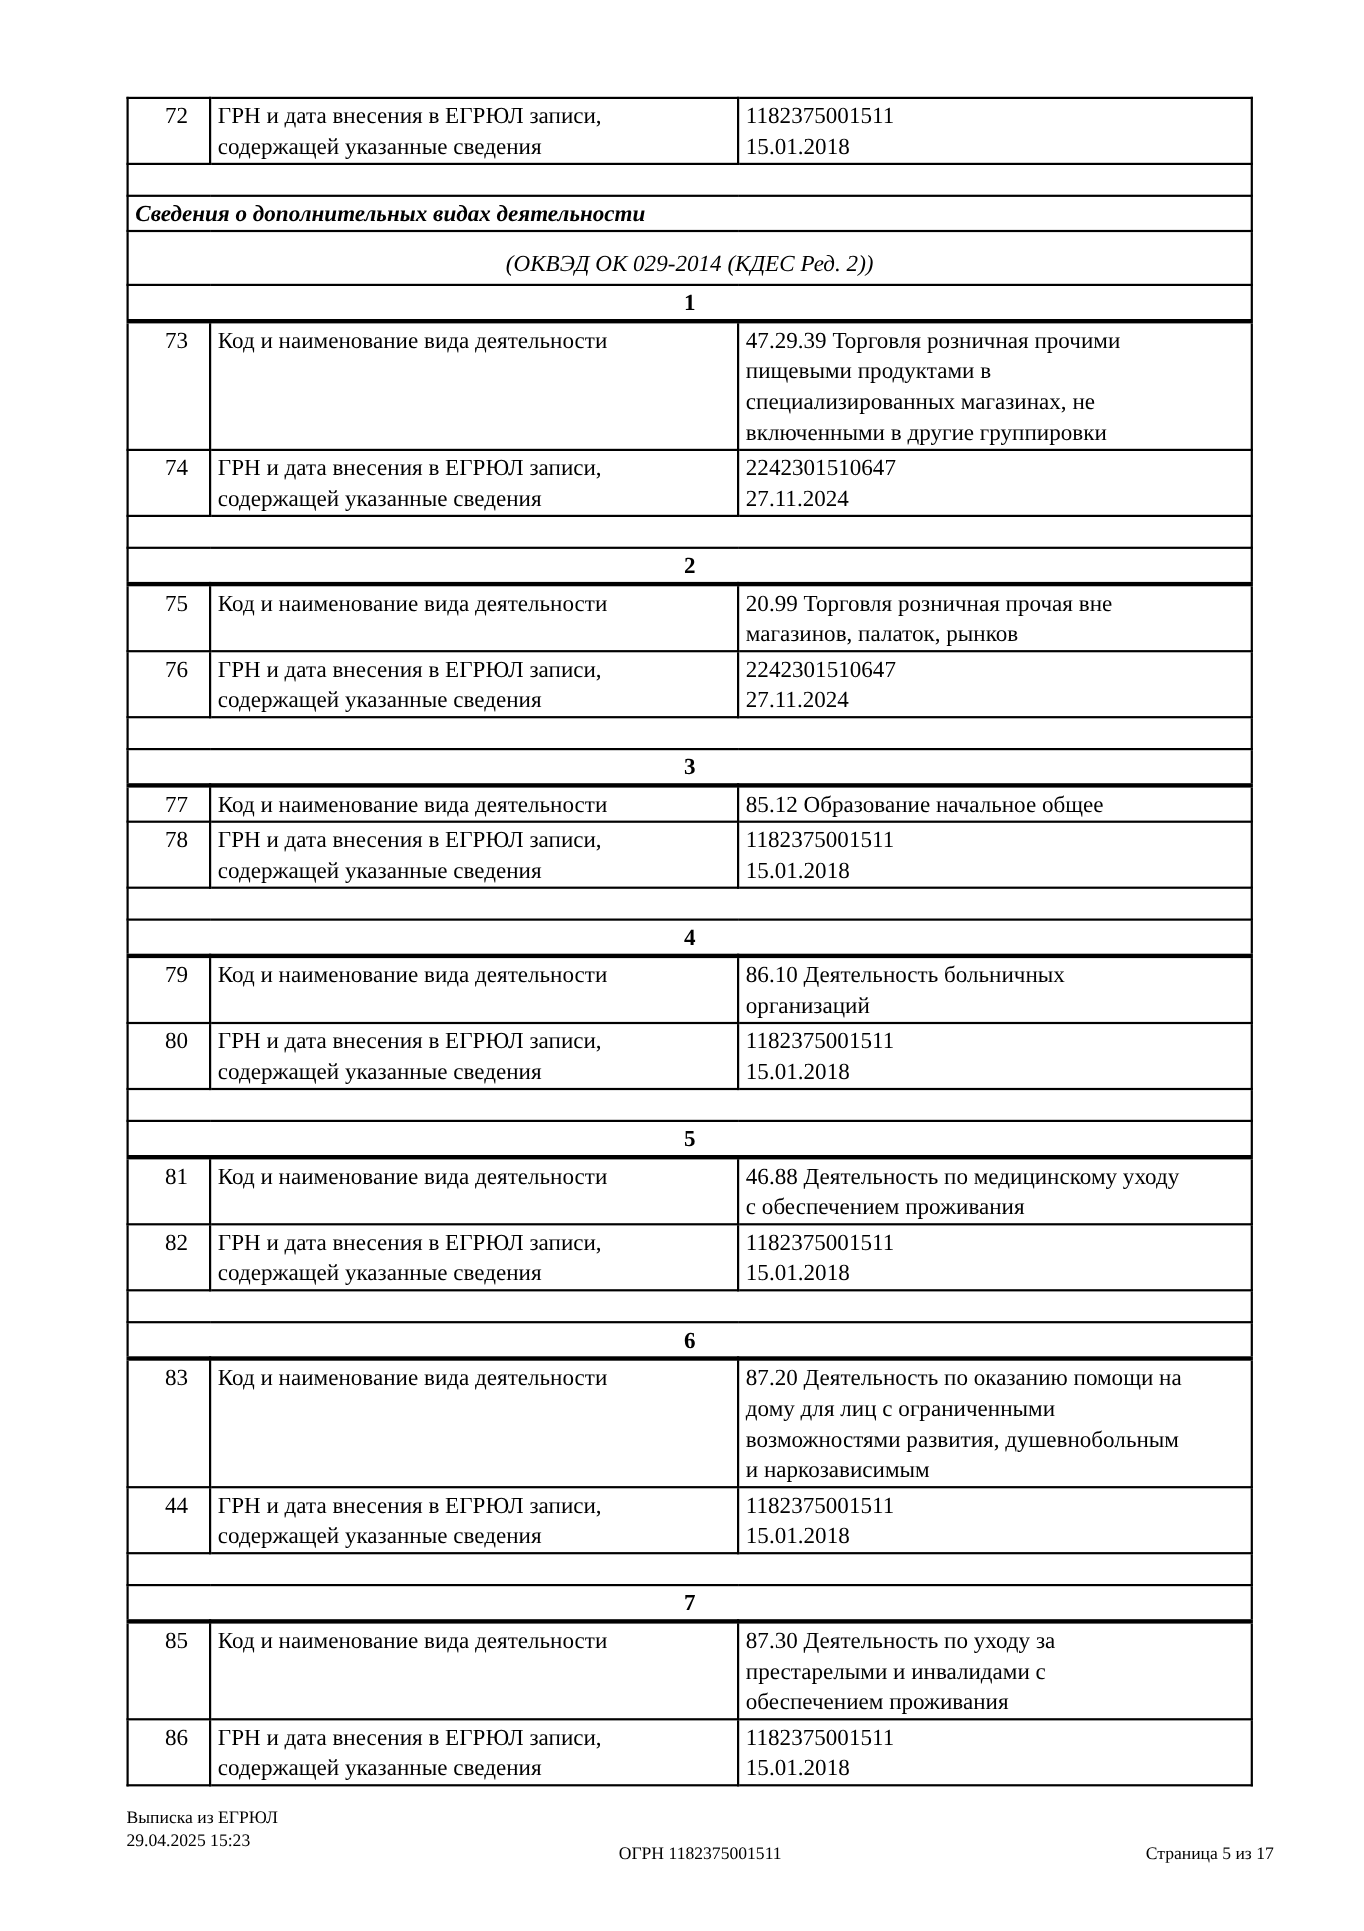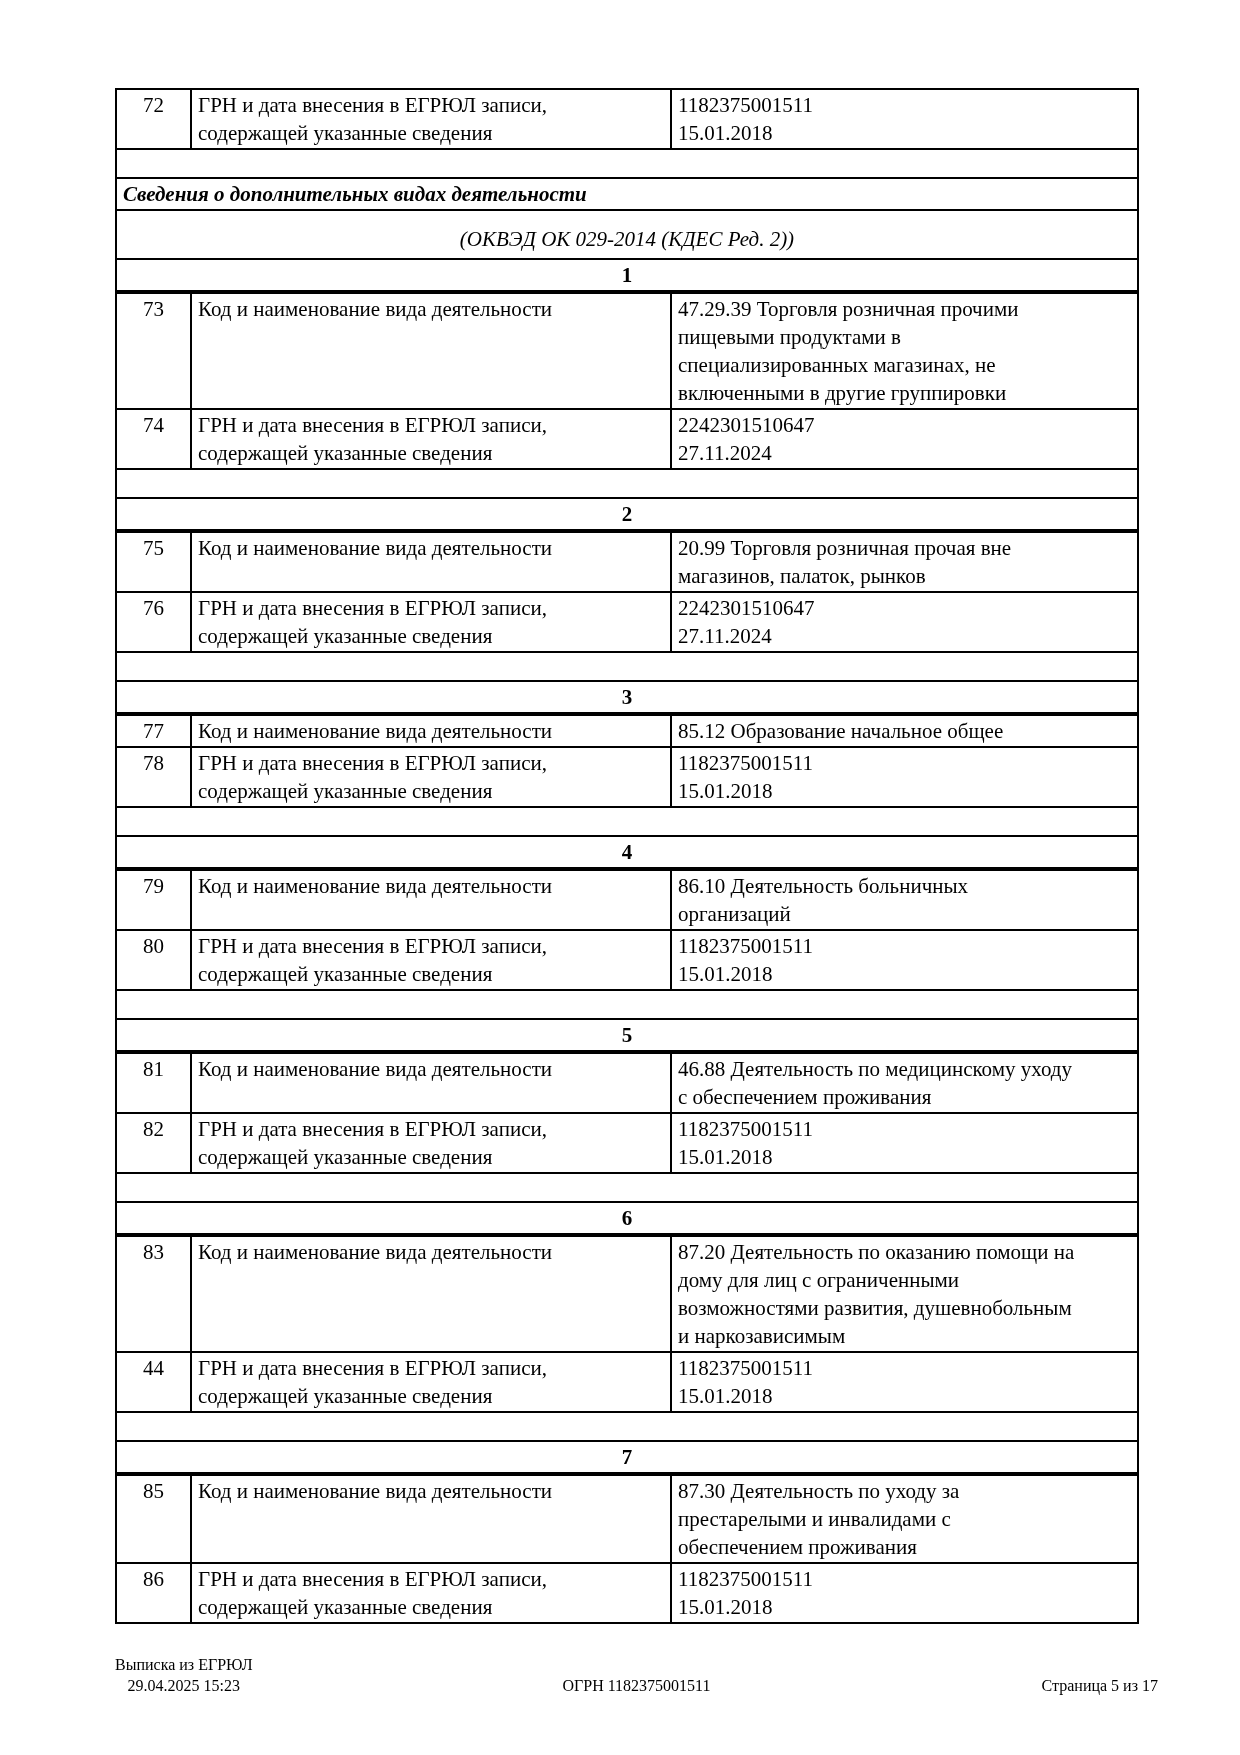--- a/index.html
+++ b/index.html
@@ -27,21 +27,21 @@
   table.egrul td {
     border: 2px solid #000000;
     vertical-align: top;
     font-size: 21px;
     line-height: 28px;
     padding: 1px 6px;
     overflow: hidden;
   }
   
   tr.data td.num {
-    text-align: center;
+    text-align: right;
     padding: 1px 19px;
   }
   tr.data td.label,
   tr.data td.value {
     white-space: pre-line;
   }
   
   tr.spacer td {
     height: 27px;
     padding: 0;
@@ -71,22 +71,21 @@
     left: 115px;
     right: 82px;
     top: 1652px;
     height: 44px;
     font-size: 16px;
     line-height: 21px;
   }
   .footer-left {
     position: absolute;
     left: 0;
-    bottom: 0;
-    text-align: center;
+    bottom: 12px;
   }
   .footer-center {
     position: absolute;
     left: 0;
     right: 0;
     bottom: 0;
     text-align: center;
   }
   .footer-right {
     position: absolute;

